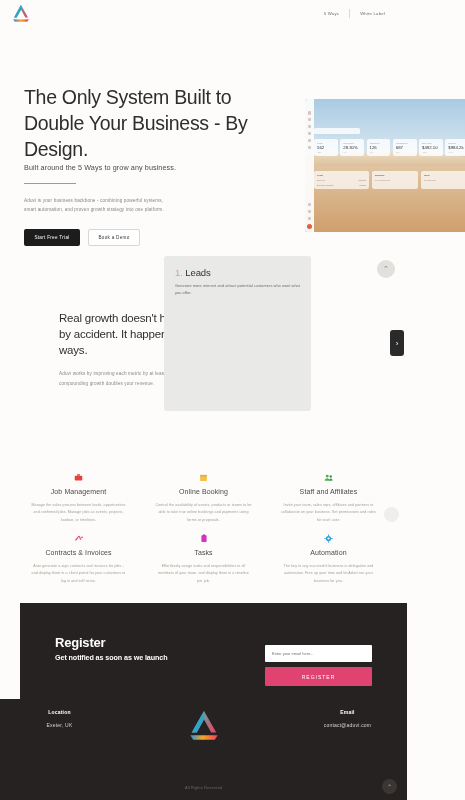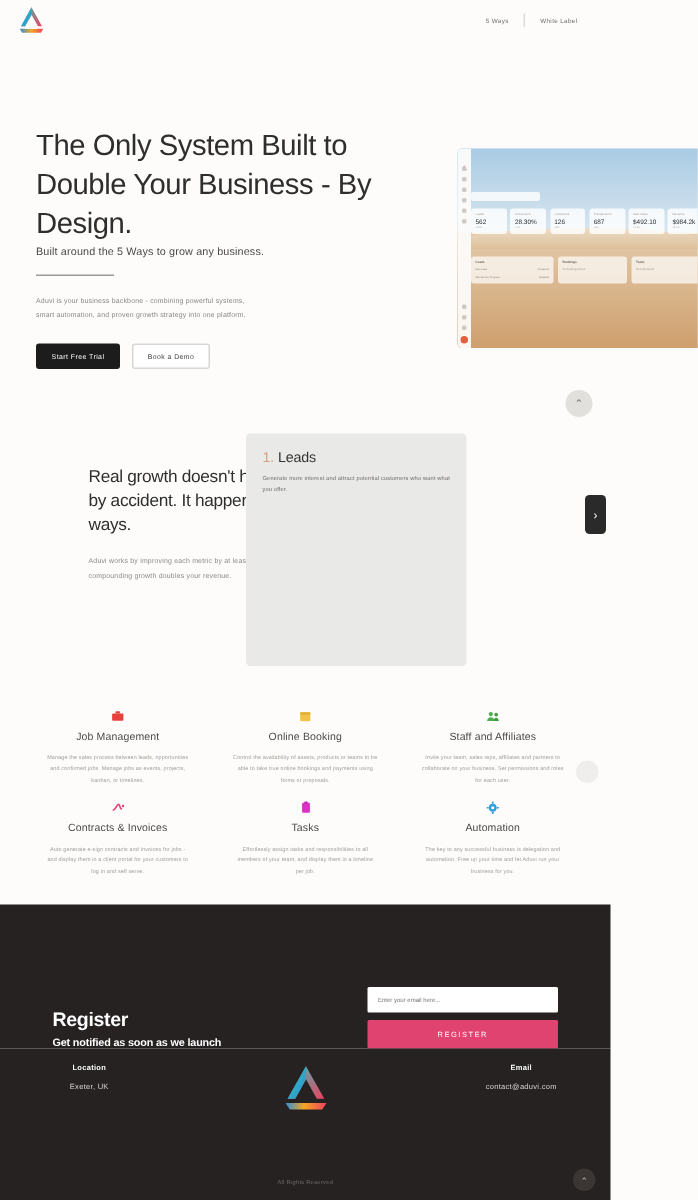--- a/index.html
+++ b/index.html
@@ -91,21 +91,21 @@
   .hi-rail-logo { width:5px; height:5px; }
   .hi-rail-dot { width:3px; height:3px; border-radius:1px; background:#cfcac5; }
   .hi-rail-spacer { flex:1; }
   .hi-avatar { width:5px; height:5px; border-radius:50%; background:#e0603f; margin-bottom:3px; }
 
   
   .ways { position: relative; height: 200px; padding-top: 6px; }
   .ways-left { position:absolute; left:24px; top:55px; width:140px;margin-left:35px; }
   .ways-h2 { font-size:11.5px; line-height:1.4; color:#2f2f2f; font-weight:400; letter-spacing:-.2px; }
   .ways-p { margin-top:11px; font-size:4.6px; line-height:2.1; color:#8c8782; letter-spacing:.15px; }
-  .ways-cards { position:absolute; left:164px; top:34px; display:flex; gap:4px; }
+  .ways-cards { position:absolute; left:164px; top:1px; display:flex; gap:4px; }
   .way-card {
     width:147px; height:155px; background:#e9e9e7; border-radius:3px; padding:11px 11px 0 11px;
   }
   .way-title { font-size:9.5px; color:#333; font-weight:400; letter-spacing:-.1px; }
   .way-num { color:#d9a184; }
   .way-desc { margin-top:5px; font-size:3.8px; line-height:1.75; color:#6f6a65; letter-spacing:.1px; }
   .carousel-next {
     position:absolute; right:3px; top:330px; width:14px; height:26px;
     background:#2a2a2a; border-radius:3px; color:#fff;
     display:flex; align-items:center; justify-content:center; font-size:8px; cursor:pointer;
@@ -124,21 +124,21 @@
   .feat-title { margin-top:4px; font-size:7px; color:#4a4a4a; letter-spacing:.1px; }
   .feat-desc { margin-top:7px; font-size:3.6px; line-height:2.05; color:#a19c96; letter-spacing:.1px; }
   .ghost-circle {
     position:absolute; right:8px; top:52px; width:15px; height:15px;
     border-radius:50%; background:#f0eeec;
   }
 
   
   .register {
     margin-top: 18px; background:#262222; height: 96px;
-    display:flex; align-items:flex-end; padding: 12px 35px 0 35px; gap: 30px;
+    display:flex; align-items:flex-start; padding: 32px 35px 0 35px; gap: 30px; margin-left: 20px;
   }
   .reg-left { width: 180px; }
   .reg-h { font-size:13px; color:#fff; font-weight:bold; letter-spacing:-.2px; }
   .reg-sub { margin-top:3px; font-size:7.2px; color:#fff; font-weight:bold; letter-spacing:-.1px; }
   .reg-right { flex:1; max-width:178px; margin-top:6px; }
   .reg-input {
     width:100%; height:17px; background:#fff; border:none; border-radius:1px;
     font-size:4px; color:#8d8d8d; padding:0 7px;
     font-family:"Liberation Sans", sans-serif;
   }

